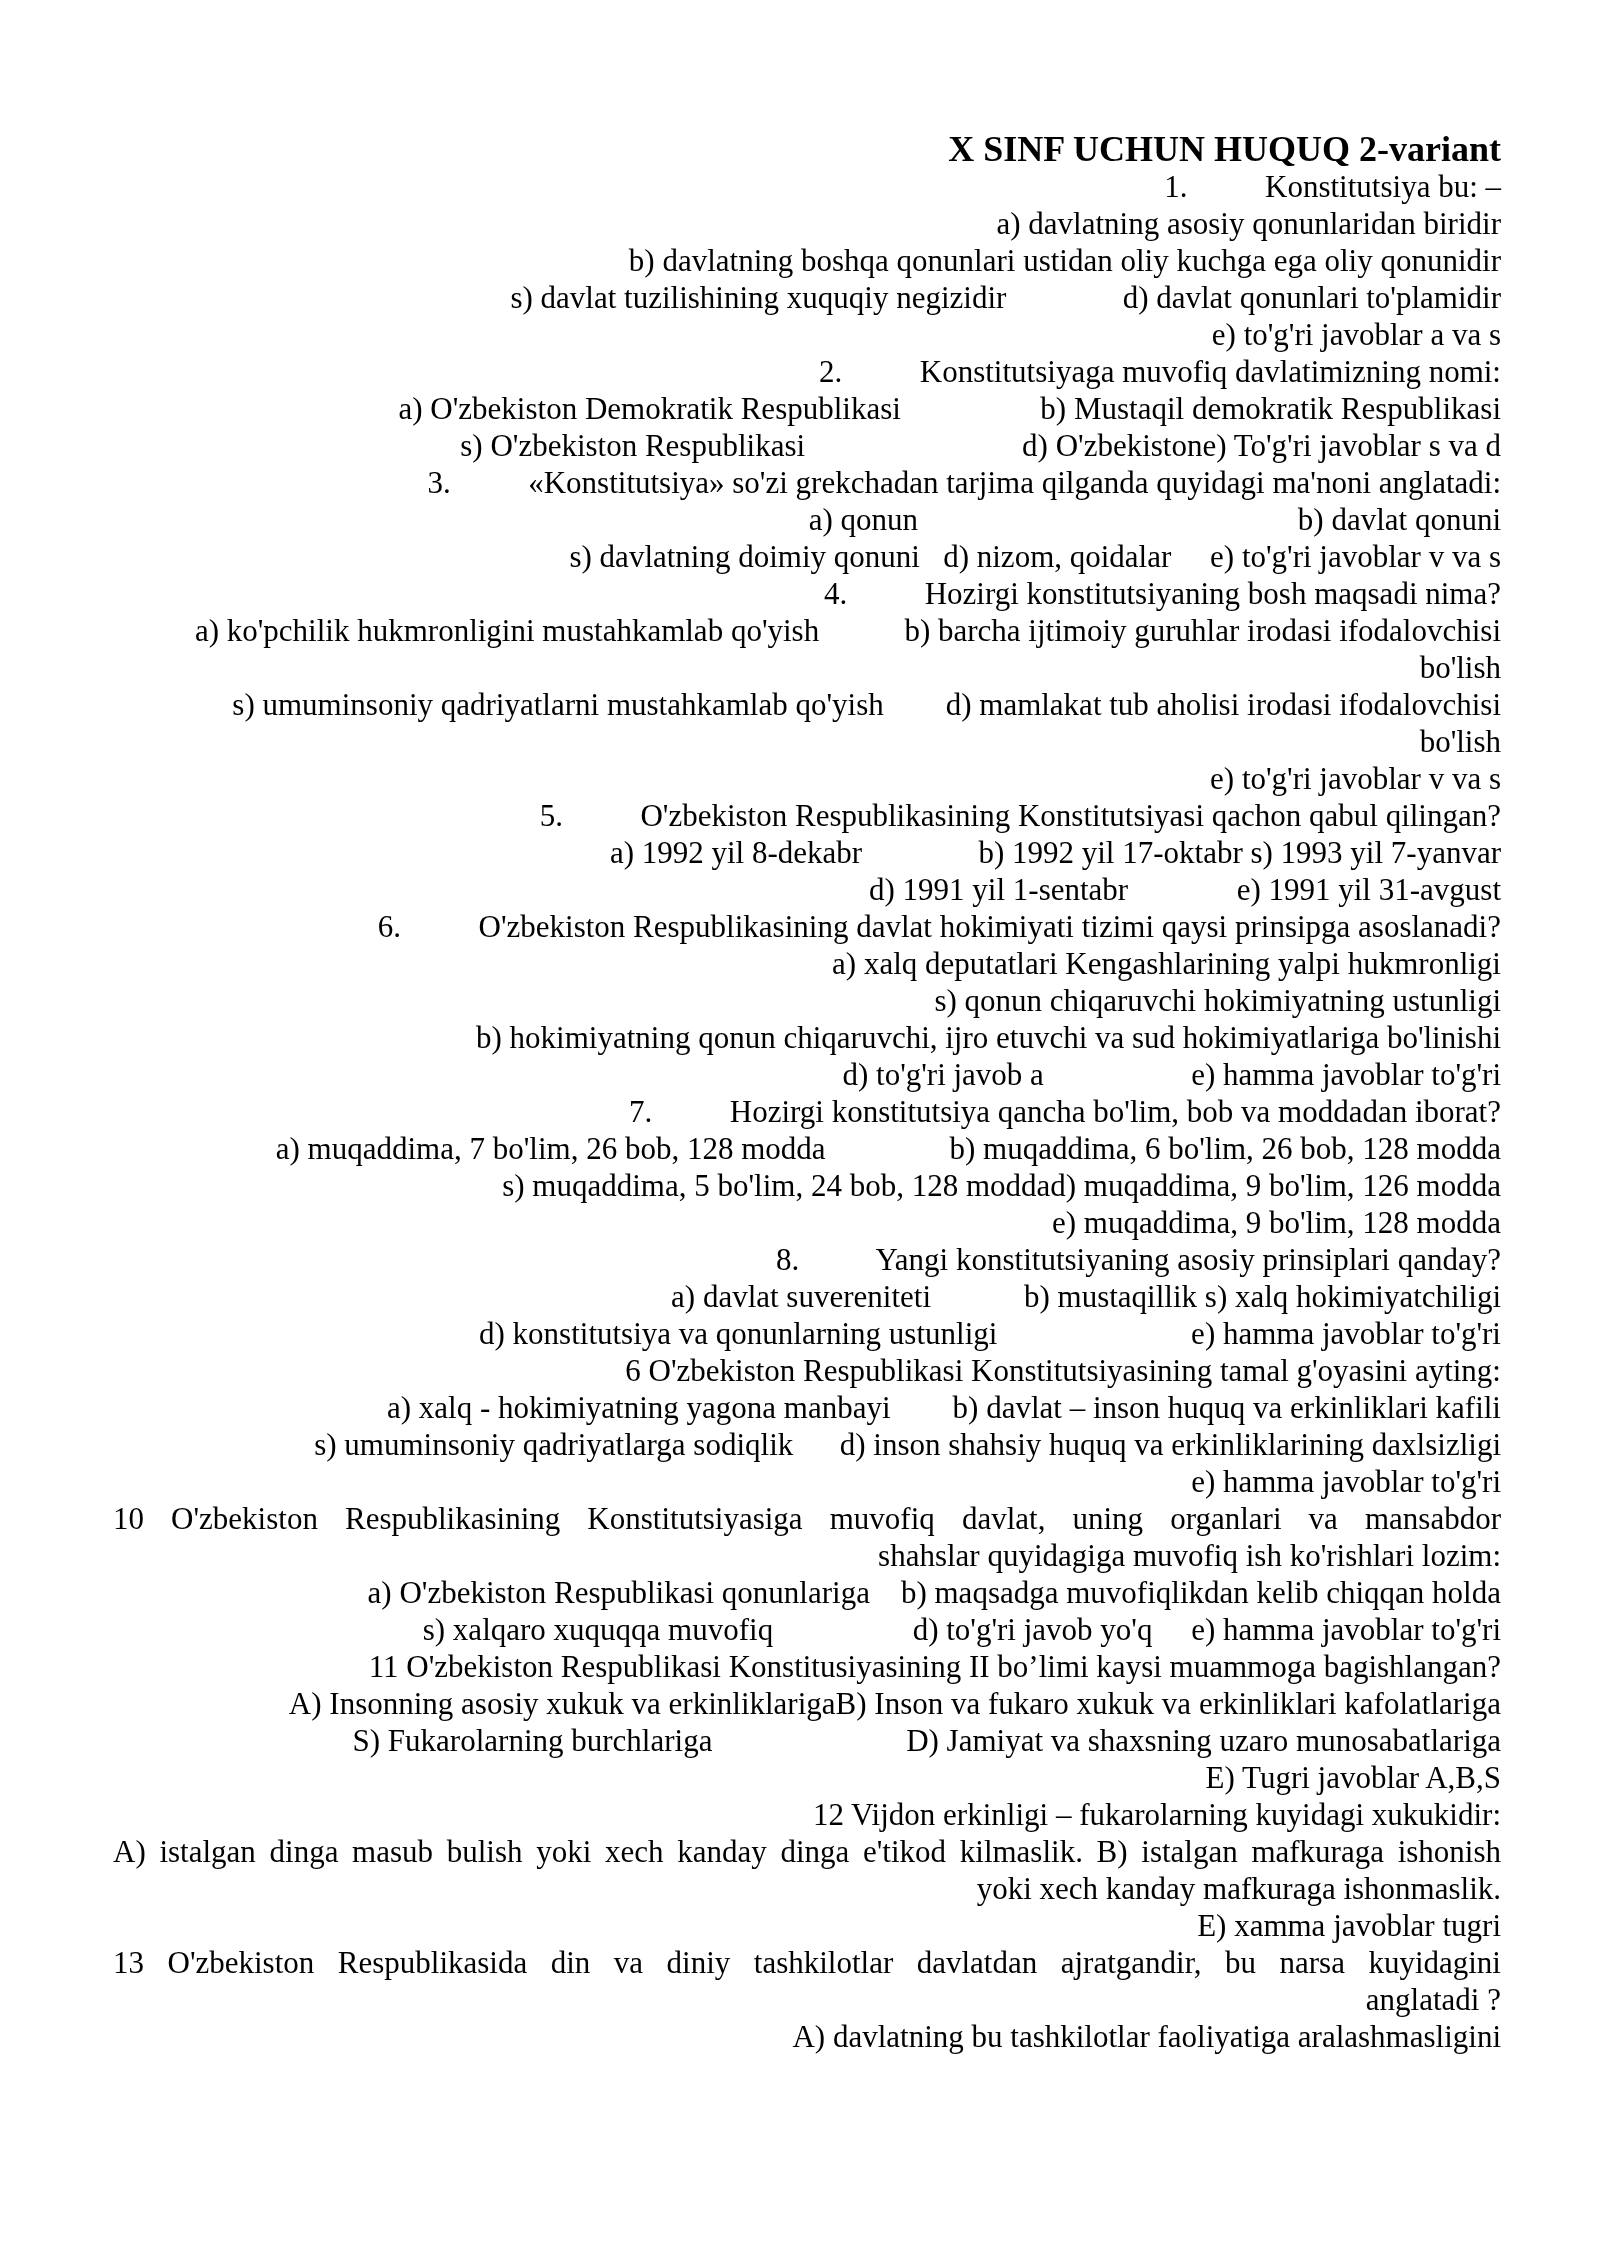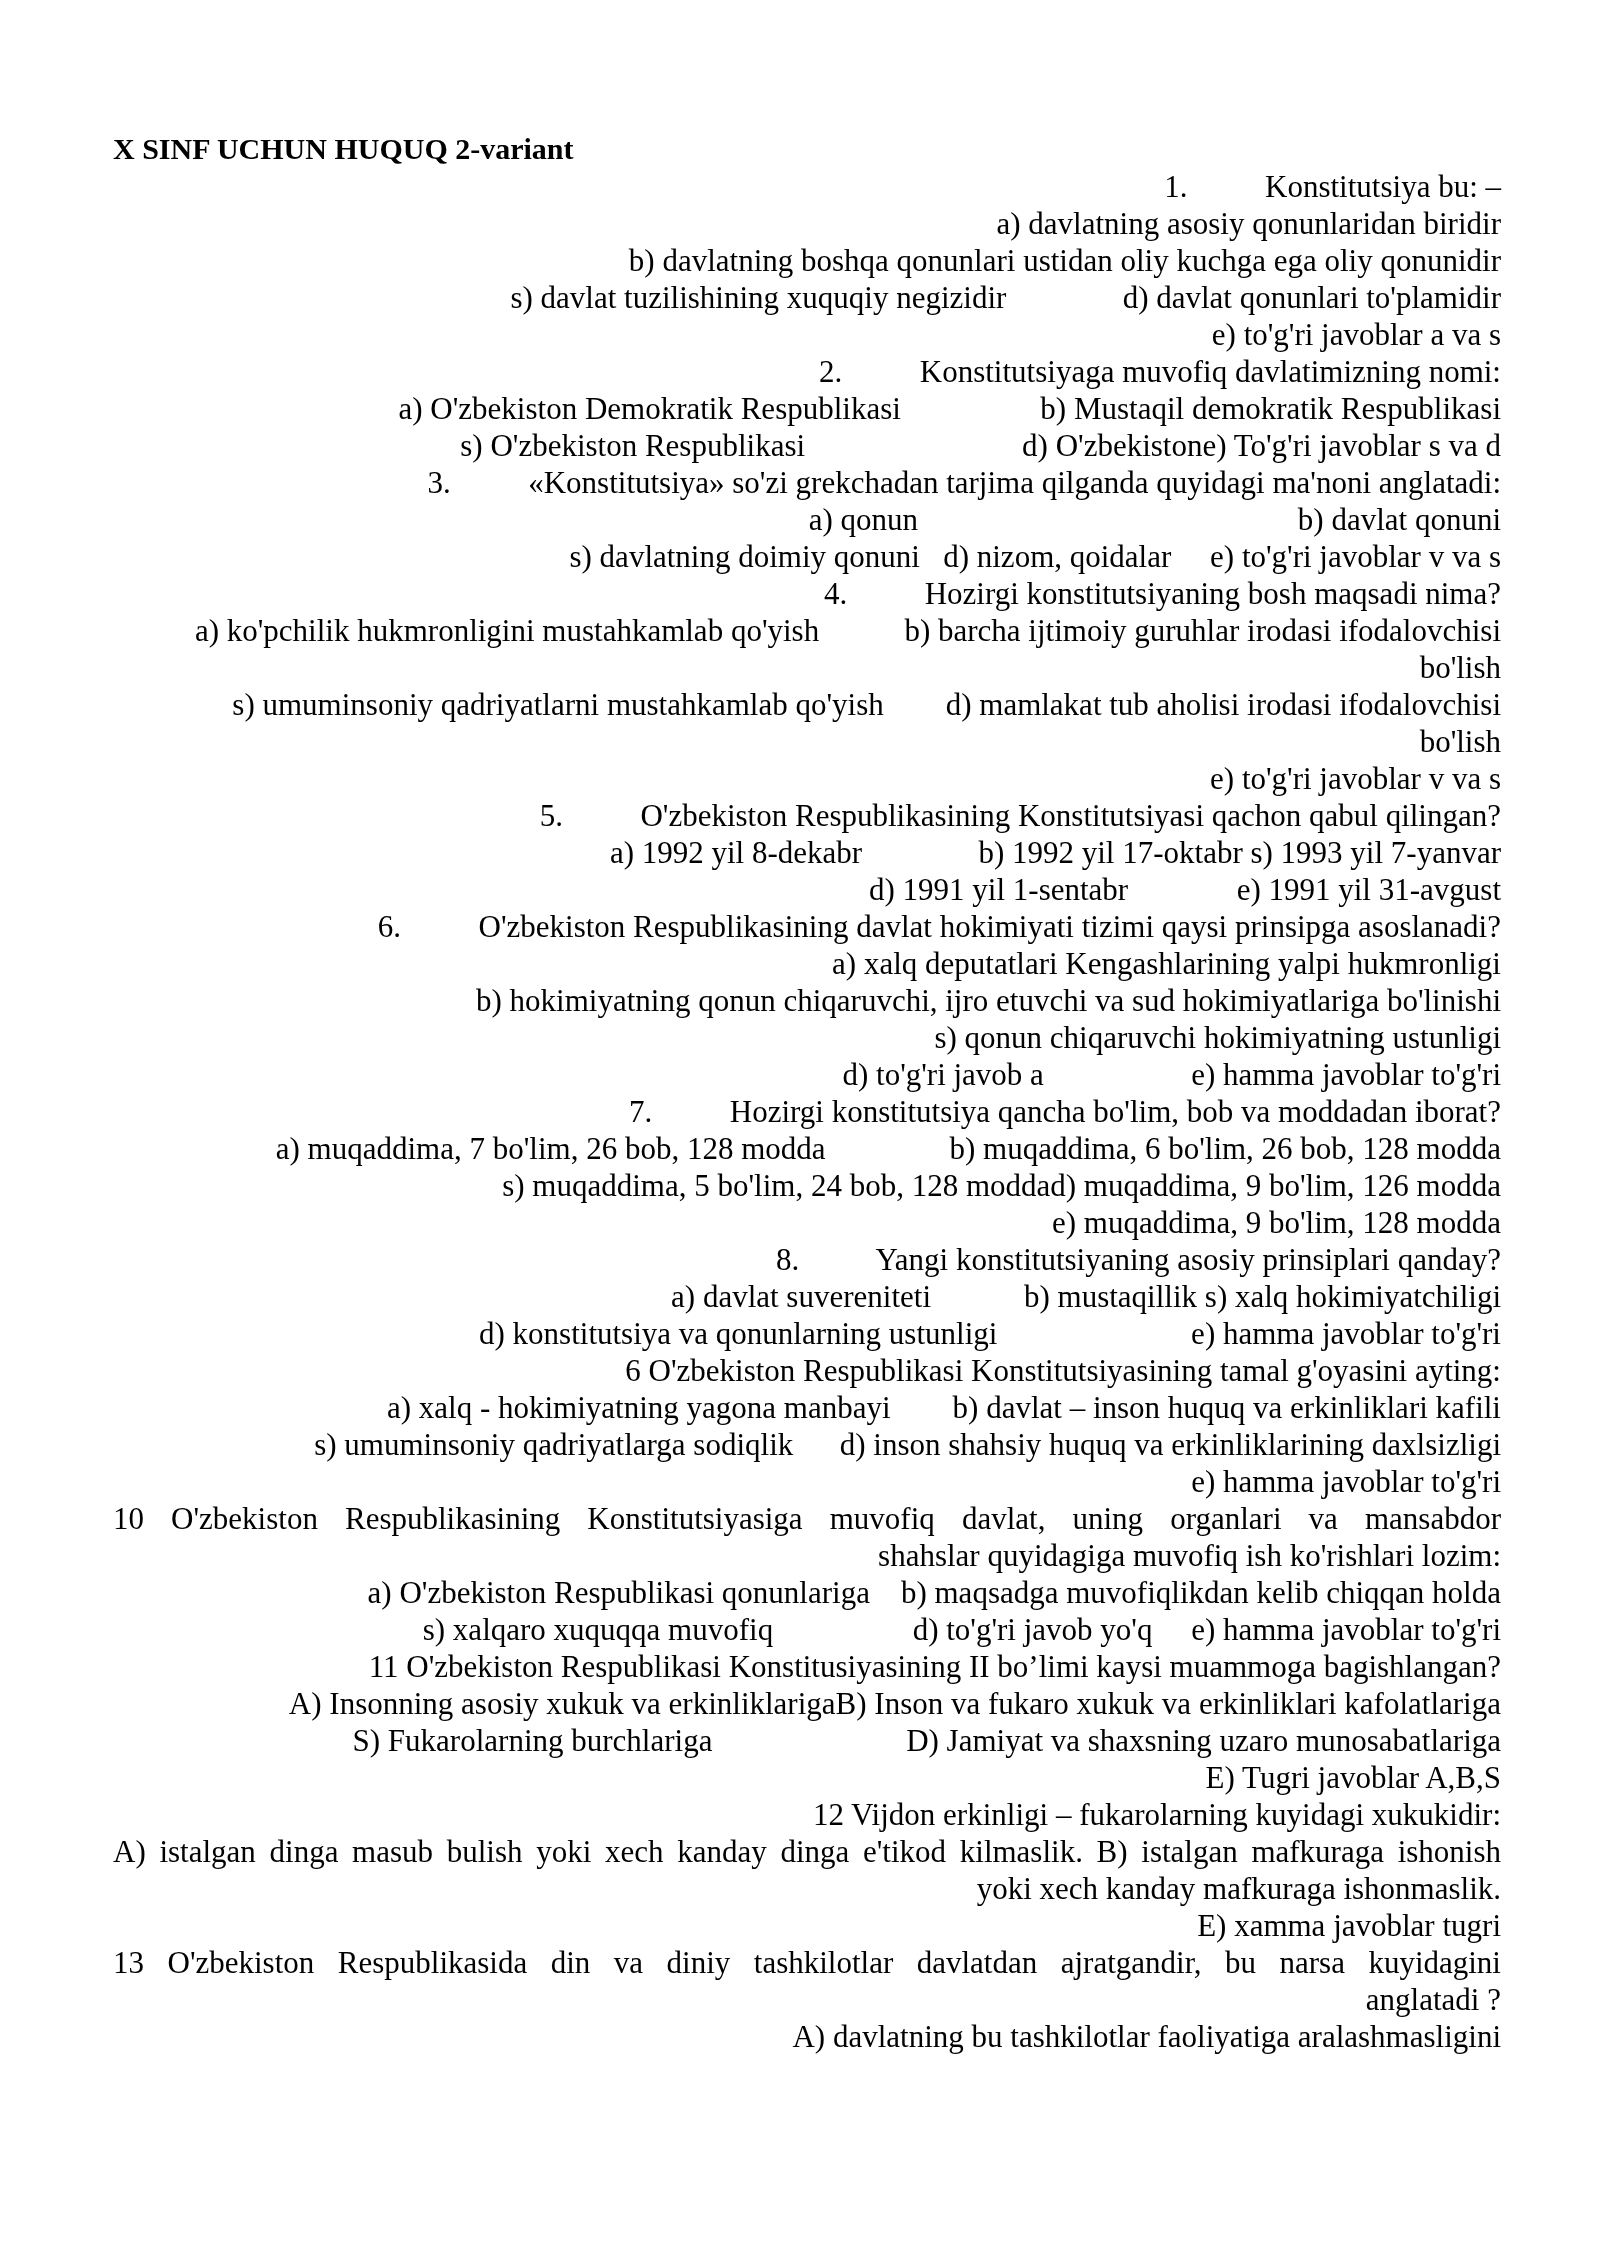--- a/index.html
+++ b/index.html
@@ -15,23 +15,23 @@
     overflow: hidden;
   }
   .page {
     box-sizing: border-box;
     width: 1600px;
     height: 2262px;
     padding: 130px 99px 0 113px;
     background: #ffffff;
   }
   .doc-title {
-    text-align: left;
+    text-align: right;
     font-weight: bold;
-    font-size: 30px;
+    font-size: 36px;
     line-height: 38px;
     white-space: pre;
   }
   .line {
     font-size: 31px;
     line-height: 37px;
     white-space: pre;
     text-align: right;
   }
   .line.justify {
@@ -61,22 +61,22 @@
       <div class="line">a) ko'pchilik hukmronligini mustahkamlab qo'yish           b) barcha ijtimoiy guruhlar irodasi ifodalovchisi</div>
       <div class="line">bo'lish</div>
       <div class="line">s) umuminsoniy qadriyatlarni mustahkamlab qo'yish        d) mamlakat tub aholisi irodasi ifodalovchisi</div>
       <div class="line">bo'lish</div>
       <div class="line">e) to'g'ri javoblar v va s</div>
       <div class="line">5.          O'zbekiston Respublikasining Konstitutsiyasi qachon qabul qilingan?</div>
       <div class="line">a) 1992 yil 8-dekabr               b) 1992 yil 17-oktabr s) 1993 yil 7-yanvar</div>
       <div class="line">d) 1991 yil 1-sentabr              e) 1991 yil 31-avgust</div>
       <div class="line">6.          O'zbekiston Respublikasining davlat hokimiyati tizimi qaysi prinsipga asoslanadi?</div>
       <div class="line">a) xalq deputatlari Kengashlarining yalpi hukmronligi</div>
+      <div class="line">s) qonun chiqaruvchi hokimiyatning ustunligi</div>
       <div class="line">b) hokimiyatning qonun chiqaruvchi, ijro etuvchi va sud hokimiyatlariga bo'linishi</div>
-      <div class="line">s) qonun chiqaruvchi hokimiyatning ustunligi</div>
       <div class="line">d) to'g'ri javob a                   e) hamma javoblar to'g'ri</div>
       <div class="line">7.          Hozirgi konstitutsiya qancha bo'lim, bob va moddadan iborat?</div>
       <div class="line">a) muqaddima, 7 bo'lim, 26 bob, 128 modda                b) muqaddima, 6 bo'lim, 26 bob, 128 modda</div>
       <div class="line">s) muqaddima, 5 bo'lim, 24 bob, 128 moddad) muqaddima, 9 bo'lim, 126 modda</div>
       <div class="line">e) muqaddima, 9 bo'lim, 128 modda</div>
       <div class="line">8.          Yangi konstitutsiyaning asosiy prinsiplari qanday?</div>
       <div class="line">a) davlat suvereniteti            b) mustaqillik s) xalq hokimiyatchiligi</div>
       <div class="line">d) konstitutsiya va qonunlarning ustunligi                         e) hamma javoblar to'g'ri</div>
       <div class="line">         6 O'zbekiston Respublikasi Konstitutsiyasining tamal g'oyasini ayting:</div>
       <div class="line">a) xalq - hokimiyatning yagona manbayi        b) davlat – inson huquq va erkinliklari kafili</div>

